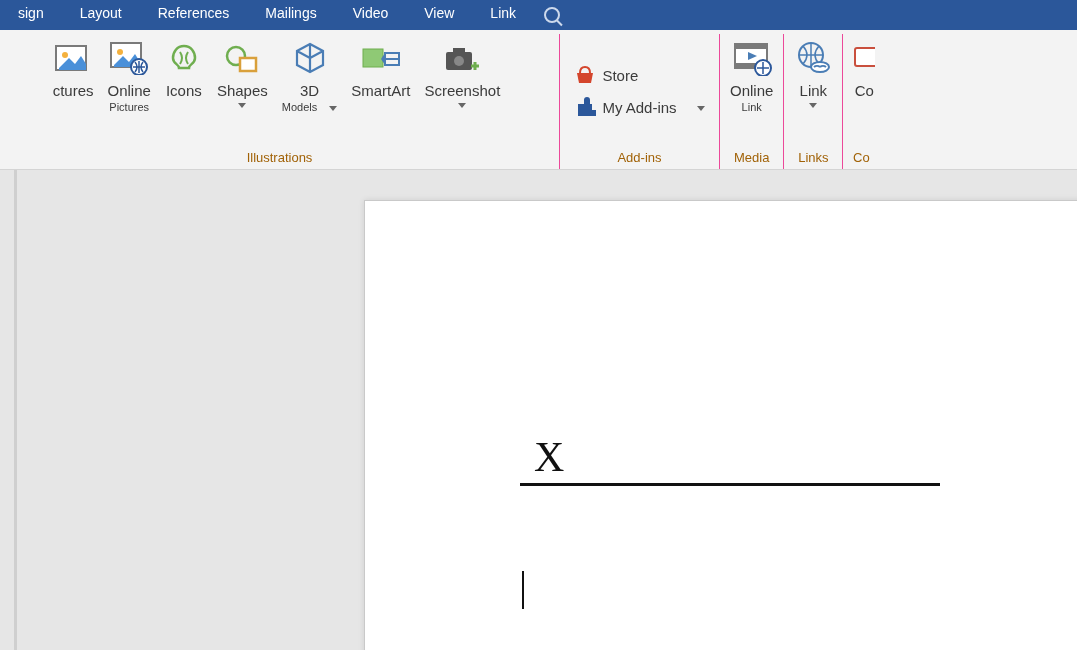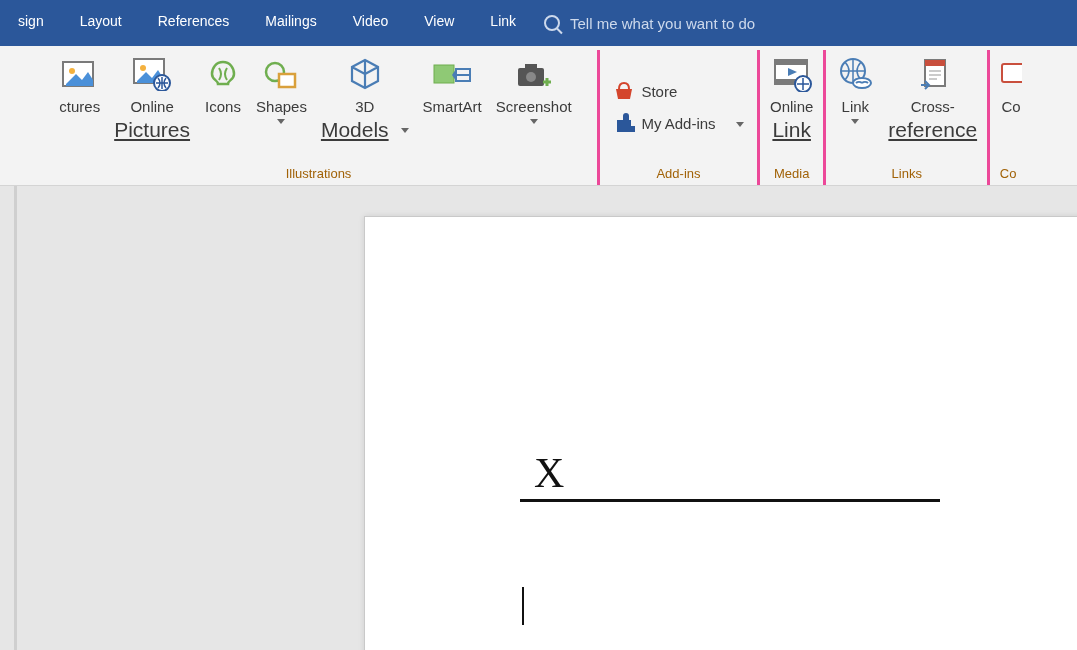--- a/index.html
+++ b/index.html
@@ -7,21 +7,21 @@
     font-family: "Segoe UI", Tahoma, sans-serif;
     font-size: 14px;
     background: #e6e6e6;
     width: 1077px;
     height: 650px;
     overflow: hidden;
     color: #444;
   }
   .tabs-bar {
     background: #2b579a;
-    height: 46px;
+    height: 30px;
     display: flex;
     align-items: center;
     padding-left: 0;
     color: #fff;
   }
   .tab {
     padding: 0 18px;
     height: 28px;
     line-height: 24px;
     cursor: pointer;
@@ -63,21 +63,21 @@
     border-bottom: 1px solid #d4d4d4;
     height: 140px;
     display: flex;
     align-items: stretch;
     padding-top: 4px;
   }
   .group {
     display: flex;
     flex-direction: column;
     align-items: center;
-    border-right: 3px solid #ec4899;
+    border-right: 1px solid #ec4899;
     padding: 0 4px 2px 4px;
   }
   .group:last-child { border-right: none; }
   .group-body {
     display: flex;
     align-items: flex-start;
     flex: 1;
     gap: 2px;
   }
   .group-label {
@@ -92,21 +92,21 @@
     align-items: center;
     justify-content: flex-start;
     padding: 4px 6px 0 6px;
     cursor: pointer;
     text-align: center;
     line-height: 1.25;
     min-width: 50px;
   }
   .btn .ico { height: 40px; display:flex; align-items:center; justify-content:center; }
   .btn .lbl { margin-top: 4px; font-size: 15px; color: #3b3b3b; white-space: nowrap; }
-  .btn .lbl2 { font-size: 21px; color: #3b3b3b; white-space: nowrap; text-decoration: underline; }
+  .btn .lbl2 { font-size: 11px; color: #3b3b3b; white-space: nowrap; }
   .caret {
     display:inline-block;
     width:0;height:0;
     border-left:4px solid transparent;
     border-right:4px solid transparent;
     border-top:5px solid #666;
     margin-top:2px;
   }
   .small-btn {
     display:flex; align-items:center; gap:6px; cursor:pointer; font-size:15px; color:#3b3b3b;
@@ -160,27 +160,26 @@
 <div class="tabs-bar">
   <div class="tab">sign</div>
   <div class="tab">Layout</div>
   <div class="tab">References</div>
   <div class="tab">Mailings</div>
   <div class="tab">Video</div>
   <div class="tab">View</div>
   <div class="tab">Link</div>
   <div class="tell-me">
     <span class="search-icon"></span>
-    <input placeholder="Tell me what you want to do" style="">
   </div>
 </div>
 
 <div class="ribbon">
 
-  <div class="group" style="min-width:560px;margin-left:40px;">
+  <div class="group" style="min-width:560px;">
     <div class="group-body">
       <div class="btn" style="min-width:44px; margin-left:-6px;">
         <div class="ico">
           <svg width="36" height="32">
               <rect x="1" y="4" width="30" height="24" fill="#fff" stroke="#7a7a7a" stroke-width="2"></rect>
               <circle cx="10" cy="13" r="3" fill="#f4b13e"></circle>
               <path d="M4 26 L14 16 L20 22 L26 14 L31 22 L31 28 L4 28 Z" fill="#4a90d9"></path>
             </svg>
         </div>
         <div class="lbl">ctures</div>
@@ -308,32 +307,20 @@
           <svg width="38" height="36">
               <circle cx="17" cy="15" r="12" fill="none" stroke="#4a7db5" stroke-width="2"></circle>
               <path d="M5 15 h24 M17 3 v24 M9 6 q8 9 0 18 M25 6 q-8 9 0 18" stroke="#4a7db5" stroke-width="1.5" fill="none"></path>
               <ellipse cx="26" cy="27" rx="9" ry="5" fill="#fff" stroke="#4a7db5" stroke-width="2"></ellipse>
               <path d="M20 27 a4 3 0 0 1 6 0 M26 27 a4 3 0 0 1 6 0" stroke="#4a7db5" stroke-width="2" fill="none"></path>
             </svg>
         </div>
         <div class="lbl">Link</div>
         <span class="caret"></span>
       </div>
-      <div class="btn">
-        <div class="ico">
-          <svg width="36" height="34">
-              <rect x="10" y="3" width="20" height="26" fill="#fff" stroke="#7a7a7a" stroke-width="2"></rect>
-              <rect x="10" y="3" width="20" height="6" fill="#c94f3d"></rect>
-              <path d="M14 14 h12 M14 18 h12 M14 22 h8" stroke="#bbb" stroke-width="1.5"></path>
-              <path d="M6 28 L14 28 M10 24 L14 28 L10 32" stroke="#4a7db5" stroke-width="2" fill="none"></path>
-            </svg>
-        </div>
-        <div class="lbl">Cross-</div>
-        <div class="lbl2">reference</div>
-      </div>
     </div>
     <div class="group-label">Links</div>
   </div>
 
   <div class="group" style="min-width:30px;">
     <div class="group-body">
       <div class="btn" style="min-width:24px; padding-right:0;">
         <div class="ico">
           <svg width="22" height="32">
               <rect x="2" y="6" width="24" height="18" rx="2" fill="#fff" stroke="#c94f3d" stroke-width="2"></rect>

